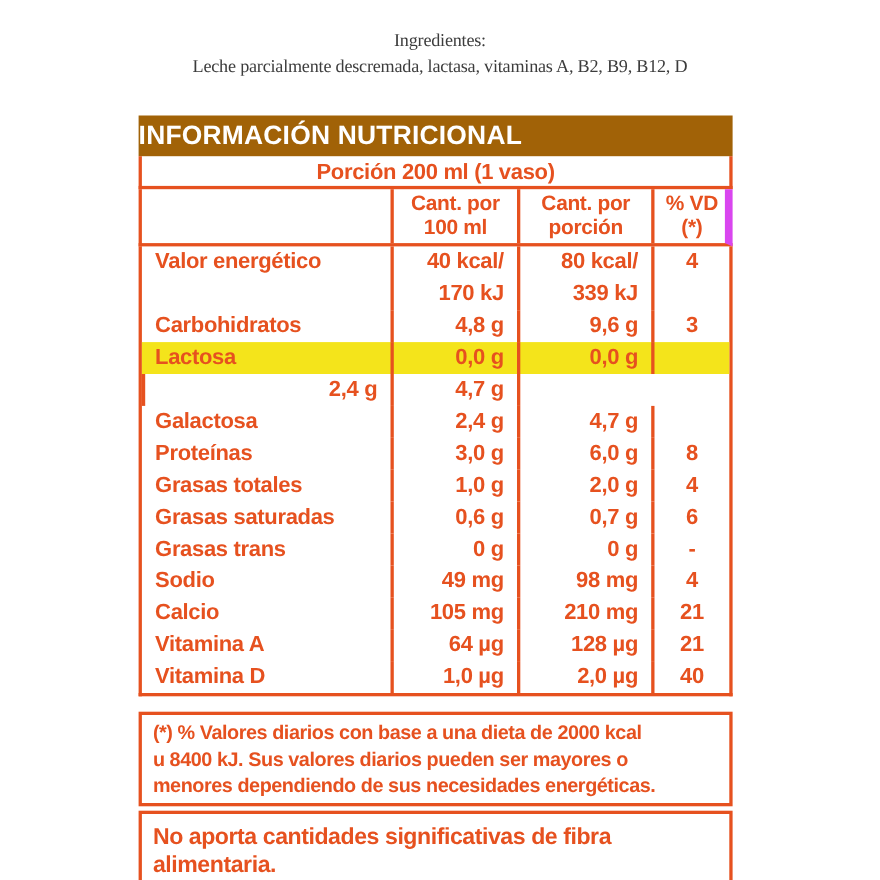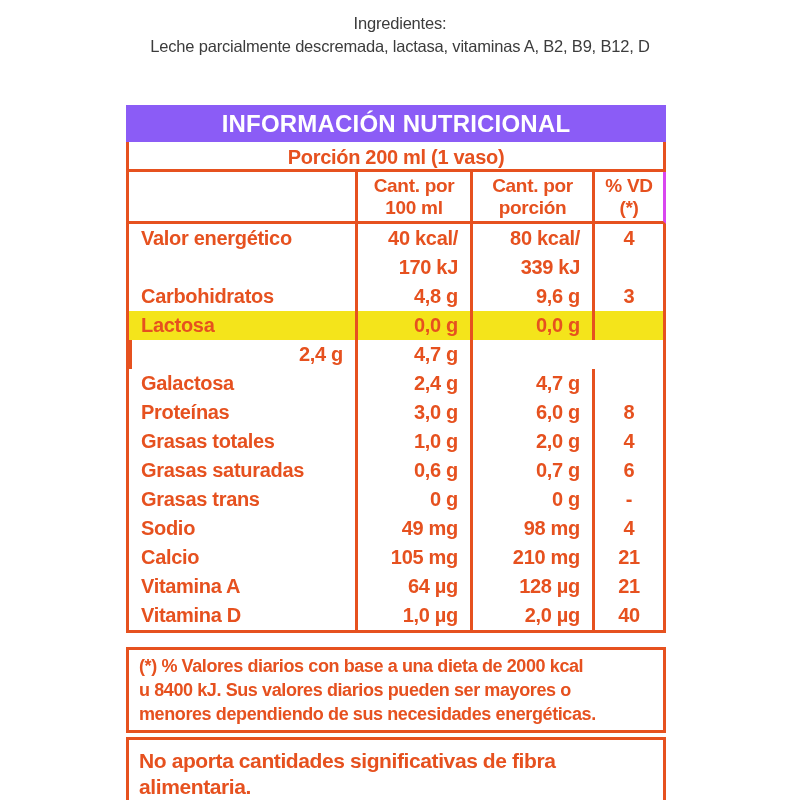--- a/index.html
+++ b/index.html
@@ -3,43 +3,43 @@
 <meta charset="utf-8">
 <style>
   html,body { margin:0; padding:0; }
   body {
     width:800px; height:800px; background:#ffffff; position:relative;
     font-family:"Liberation Sans", sans-serif;
     -webkit-font-smoothing:antialiased;
   }
   
   .ingredients {
-    position:absolute; top:12px; left:0; width:800px;
+    position:absolute; top:25px; left:0; width:800px;
     text-align:center; color:#3c3c3c;
-    font-size:16.5px; line-height:23px; letter-spacing:-0.2px;
+    font-size:16.5px; line-height:23px; letter-spacing:-0.2px;font-family:Liberation Serif, serif;
   }
   
   .label {
     position:absolute; top:105px; left:126px; width:540px;
     box-sizing:border-box; color:#E6511F; font-weight:bold;
     letter-spacing:-0.3px;
   }
   .label * { box-sizing:border-box; }
   .titlebar {
-    height:37px; background:#8b5cf6; color:#ffffff;
-    font-size:24px; line-height:37px; text-align:center;
+    height:37px; background:#a16207; color:#ffffff;
+    font-size:24px; line-height:37px; 
     letter-spacing:0.2px;
   }
   .serving {
     border:3px solid #E6511F; border-top:none;
     height:30px; line-height:30px; text-align:center; font-size:20px;
   }
   .grid-row { display:grid; grid-template-columns:226px 115px 122px 71px; }
   .colheader {
-    border-left:3px solid #E6511F; border-right:3px solid #d946ef;
+    border-left:3px solid #E6511F; border-right:7px solid #d946ef;
     border-bottom:3px solid #E6511F;
   }
   .colheader .cell {
     min-height:49px; display:flex; align-items:center; justify-content:center;
     text-align:center; font-size:19px; line-height:22px; white-space:pre-line;
     padding:2px 2px;
   }
   .tbody {
     border-left:3px solid #E6511F; border-right:3px solid #E6511F;
     border-bottom:3px solid #E6511F;

